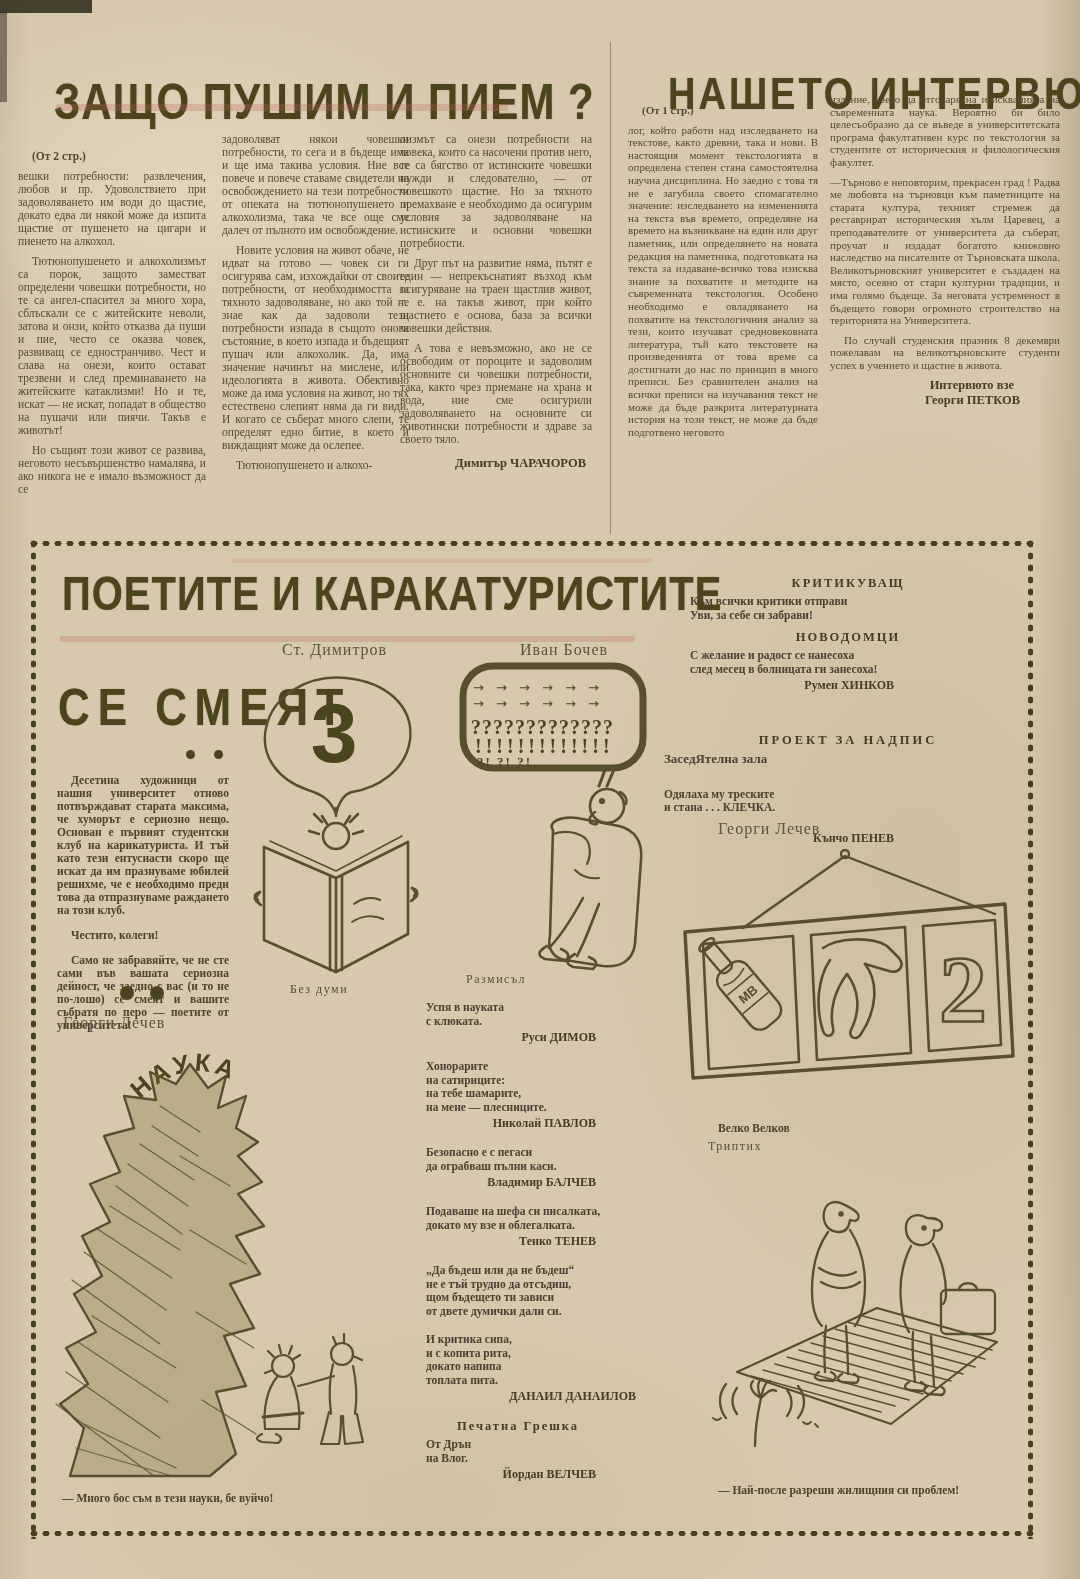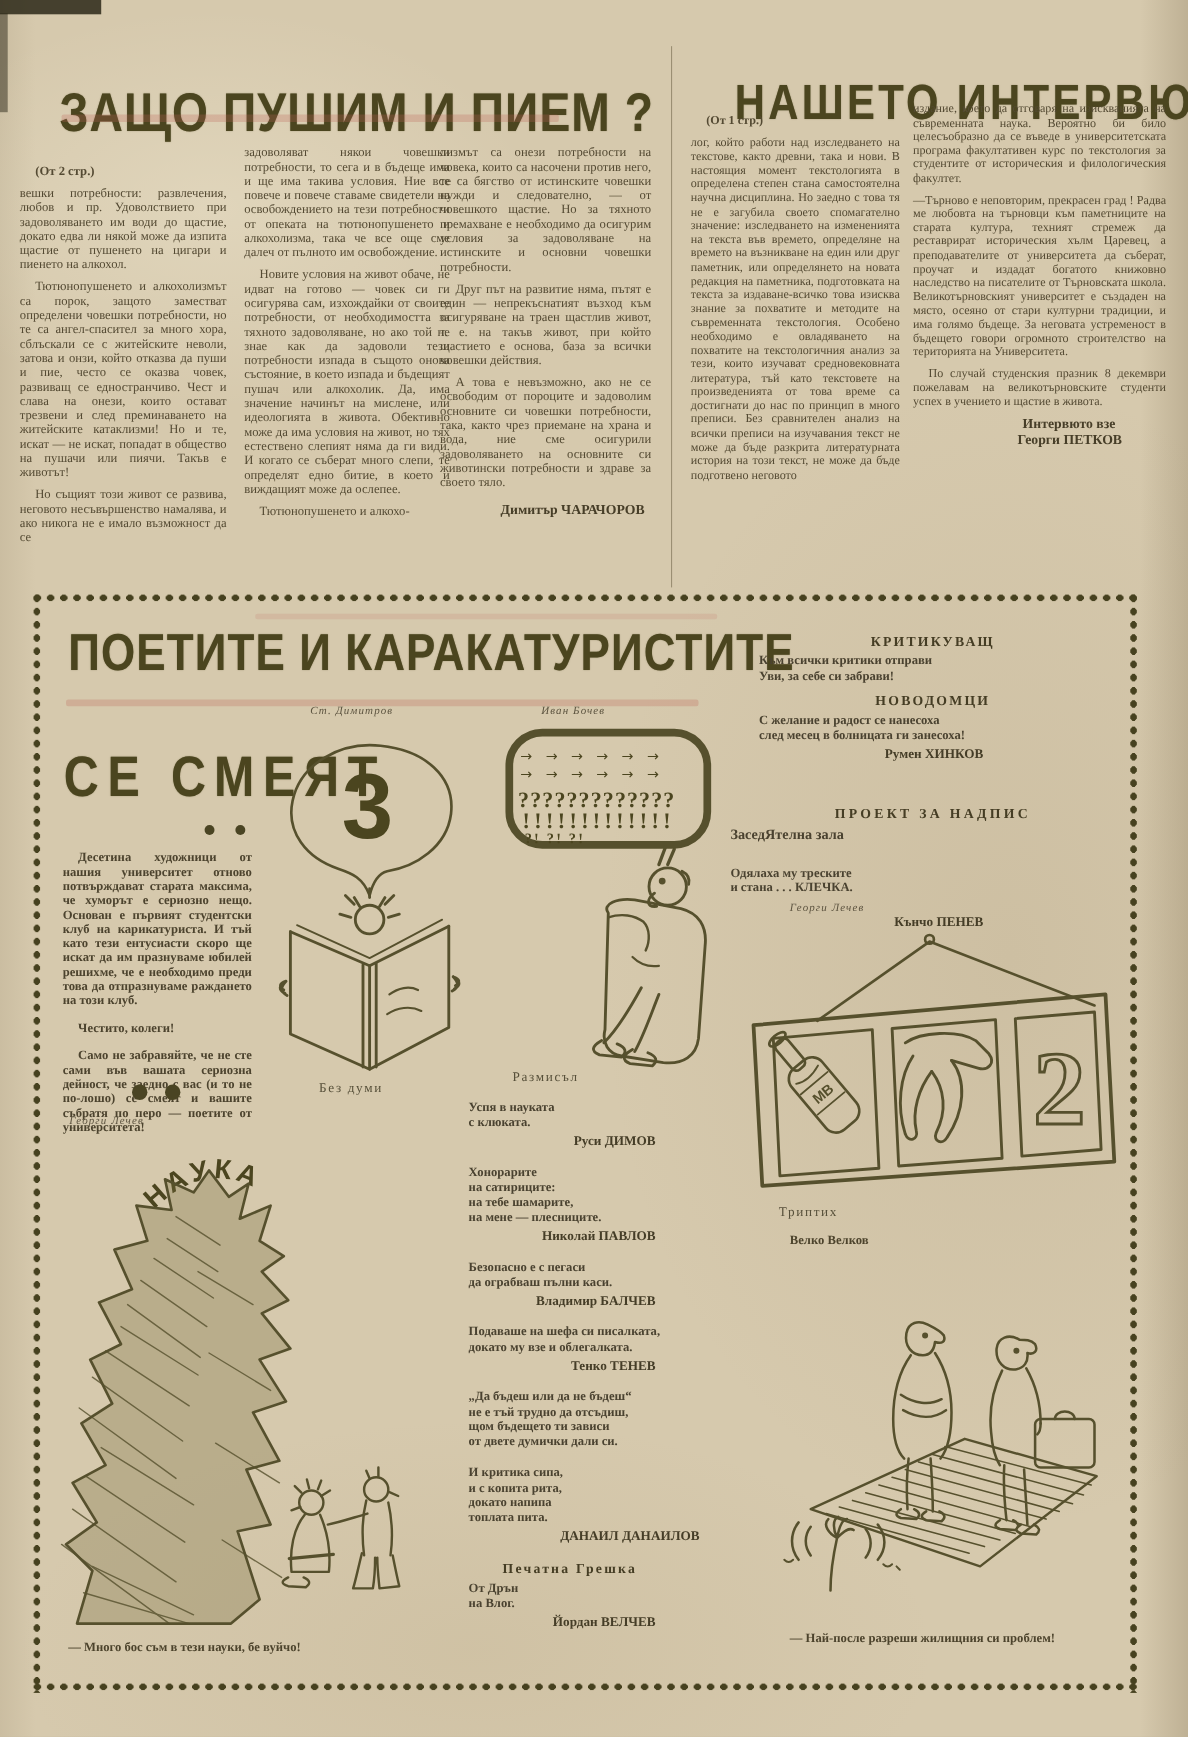--- a/index.html
+++ b/index.html
@@ -19,21 +19,21 @@
   .smudge{position:absolute;background:#2c2817;opacity:.85;}
   .vrule{position:absolute;width:1px;background:rgba(95,85,58,.5);}
   .note{font-weight:700;text-align:center;font-size:12px;margin:0 0 9px;}
   .artcol p{margin:0 0 7px;font-size:11.5px;line-height:13px;text-align:justify;text-indent:14px;
             color:#544a33;}
   .artcol p.cont{text-indent:0;}
   .iv p{font-size:11px;line-height:12.6px;}
   .byline{font-weight:700;font-size:12.5px;text-align:right;padding-right:6px;color:#473e28;}
   .chain-h{position:absolute;height:11px;background-image:radial-gradient(ellipse 5px 4px at 6px 5.5px,#46411f 68%,rgba(70,65,31,0) 74%);background-size:12px 11px;background-repeat:repeat-x;}
   .chain-v{position:absolute;width:11px;background-image:radial-gradient(ellipse 4px 5px at 5.5px 6px,#46411f 68%,rgba(70,65,31,0) 74%);background-size:11px 12px;background-repeat:repeat-y;}
-  .credit{font-size:10px;letter-spacing:1px;color:#5d5440;font-weight:400;white-space:nowrap;font-style:italic;}
+  .credit{font-size:16px;letter-spacing:1px;color:#5d5440;font-weight:400;white-space:nowrap;}
   .cap{font-size:12px;letter-spacing:1.5px;color:#57503a;white-space:nowrap;}
   .capb{font-size:11.5px;font-weight:700;color:#4c432c;white-space:nowrap;}
   .intro p{margin:12px;font-size:11.5px;line-height:13px;text-align:justify;text-indent:14px;font-weight:700;color:#4c432e;}
   .dot{position:absolute;border-radius:50%;background:#4a4423;}
   .poem{margin-bottom:15px;}
   .poem .line{margin:0;font-size:11.5px;line-height:13.5px;font-weight:700;color:#4a4230;padding-left:26px;white-space:nowrap;}
   .poem .author{margin-top:2px;font-size:12px;font-weight:700;text-align:right;padding-right:40px;color:#453d27;white-space:nowrap;}
   .poem h3{margin:0 0 4px;font-size:12.5px;font-weight:700;text-align:center;letter-spacing:2px;color:#453d24;}
   .rpoems .poem .line{padding-left:28px;}
   .rpoems .poem .author{padding-right:140px;}
@@ -91,21 +91,21 @@
   <div class="chain-v" style="left:1025px;top:538px;height:1001px;"></div>
 
   <div class="pink" style="left:232px;top:558px;width:420px;height:5px;opacity:.55;"></div>
   <h2 class="abs headline" style="left:62px;top:568px;font-size:40px;margin:0;">ПОЕТИТЕ И КАРАКАТУРИСТИТЕ</h2>
   <div class="pink" style="left:60px;top:636px;width:575px;height:6px;"></div>
   <h2 class="abs headline" style="left:58px;top:678px;font-size:44px;letter-spacing:8px;margin:0;">СЕ СМЕЯТ</h2>
   <div class="dot" style="left:186px;top:750px;width:9px;height:9px;"></div>
   <div class="dot" style="left:214px;top:750px;width:9px;height:9px;"></div>
 
   <div class="abs credit" style="left:282px;top:641px;">Ст. Димитров</div>
-  <div class="abs credit" style="left:492px;top:641px;">Иван Бочев</div>
+  <div class="abs credit" style="left:520px;top:641px;">Иван Бочев</div>
 
   <svg class="abs" style="left:250px;top:664px;" width="185" height="315" viewBox="0 0 185 315">
     <g class="ink" stroke-width="2.4">
       <path d="M86,150 C80,134 70,130 58,126 C28,116 10,92 16,64 C23,30 60,10 96,14 C136,18 164,42 160,76 C156,106 128,124 102,128 C94,130 89,138 86,150 Z"></path>
     </g>
     <text x="84" y="98" text-anchor="middle" font-family="Liberation Sans, sans-serif" font-weight="700" font-size="84" fill="#4b451f">3</text>
     <g class="ink" stroke-width="2.6">
       <circle cx="86" cy="172" r="13"></circle>
       <path d="M86,152 L86,144 M72,158 L64,150 M100,158 L108,150 M69,170 L59,167 M103,170 L113,167 M77,160 L72,152 M95,160 L100,152"></path>
       <path d="M14,183 L86,214 L158,178"></path>
@@ -278,21 +278,21 @@
         <text x="88" y="159" text-anchor="middle" font-family="Liberation Sans, sans-serif" font-weight="700" font-size="13" fill="#56502d" stroke="none">МВ</text>
       </g>
     </g>
     <g class="ink" stroke-width="2.6">
       <path d="M158,110 C172,100 206,98 222,108 L234,120 C240,128 234,136 224,133 L200,126"></path>
       <path d="M200,126 C214,144 212,172 196,196 C192,203 183,200 186,192 C196,172 194,152 182,136"></path>
       <path d="M182,136 C170,152 164,172 168,190 C170,198 161,201 158,193 C150,168 153,140 165,122"></path>
     </g>
     <text x="298" y="184" text-anchor="middle" font-family="Liberation Serif, serif" font-weight="700" font-size="96" fill="none" stroke="#56502d" stroke-width="2.6">2</text>
   </svg>
-  <div class="abs cap" style="left:708px;top:1094px;">Триптих</div>
+  <div class="abs cap" style="left:708px;top:1139px;">Триптих</div>
   <div class="abs capb" style="left:718px;top:1122px;text-align:center;">Велко Велков</div>
 
   <svg class="abs" style="left:695px;top:1150px;" width="330" height="300" viewBox="0 0 330 300">
     <g class="ink" stroke-width="2.2">
       <path d="M42,222 L182,158 L302,192 L196,274 Z"></path>
       <g stroke-width="1.4">
         <path d="M56,226 L186,262 M68,220 L200,256 M80,214 L214,250 M92,207 L228,244 M104,200 L242,238 M116,193 L256,231 M128,186 L268,224 M140,179 L280,217 M152,172 L290,209 M164,165 L297,200"></path>
       </g>
     </g>
     <g class="ink" stroke-width="2.3">

